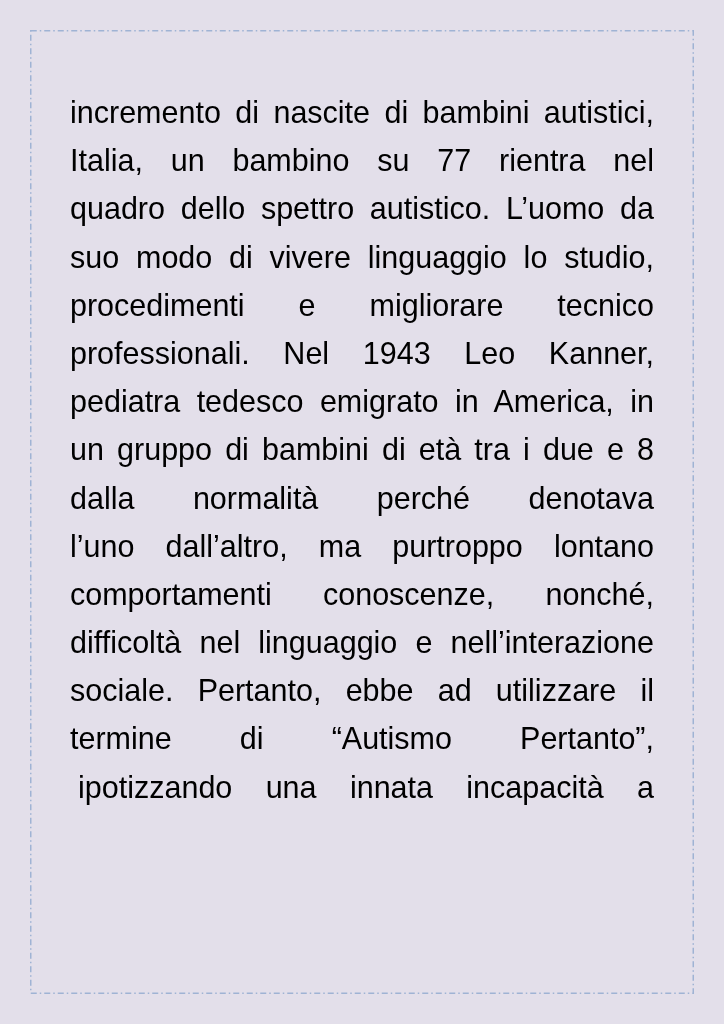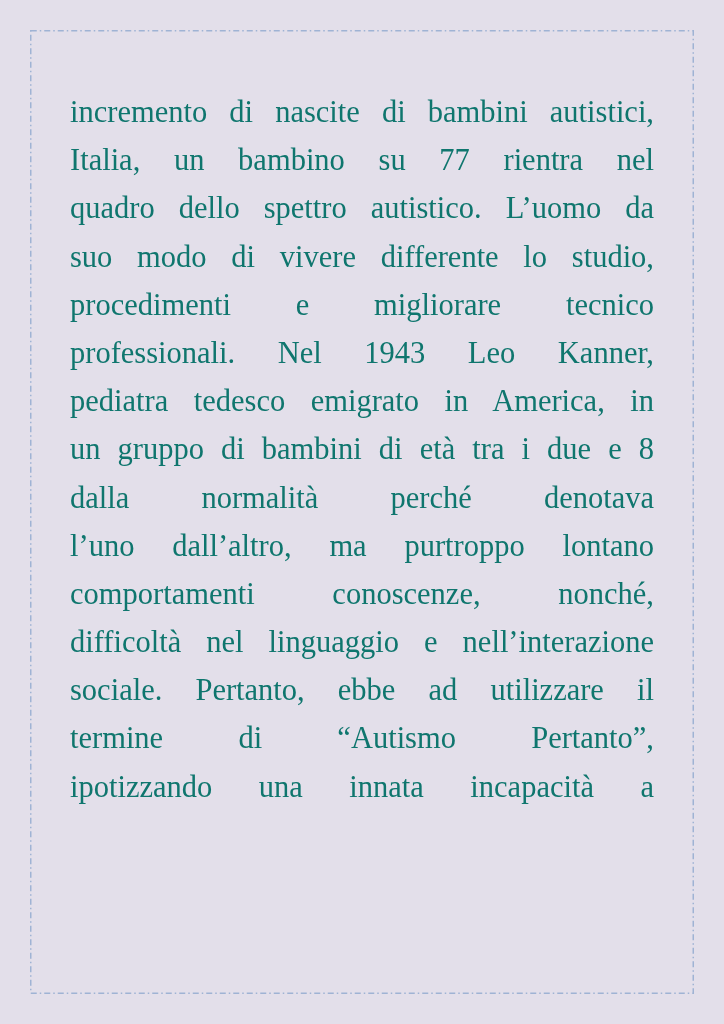--- a/index.html
+++ b/index.html
@@ -27,51 +27,52 @@
       top: 0;
       width: 664px;
       height: 964px;
       overflow: visible;
     }
     .text-block {
       position: absolute;
       left: 70px;
       top: 88px;
       width: 584px;
-      font-family: Liberation Serif, serif;
+      font-family: Liberation Sans, sans-serif;
       font-size: 30.5px;
-      color: #0f766e;
+      color: #000000;
       line-height: 48.2px;
     }
     .line {
       display: block;
       white-space: nowrap;
       height: 48.2px;
       text-align: justify;
       text-align-last: justify;
     }
     .line.last {
       text-align: justify;
       text-align-last: justify;
+      margin-left: 8px;
     }
   </style>
 </head>
 <body>
 
 <div class="page-frame">
   <svg viewBox="0 0 664 964" xmlns="http://www.w3.org/2000/svg">
     <rect x="0.75" y="0.75" width="662.5" height="962.5" fill="none" stroke="#9fb3d4" stroke-width="1.5" stroke-dasharray="6 3 1.5 3"></rect>
   </svg>
 </div>
 
 <div class="text-block">
   <span class="line">incremento di nascite di bambini autistici,</span>
   <span class="line">Italia, un bambino su 77 rientra nel</span>
   <span class="line">quadro dello spettro autistico. L’uomo da</span>
-  <span class="line">suo modo di vivere differente lo studio,</span>
+  <span class="line">suo modo di vivere linguaggio lo studio,</span>
   <span class="line">procedimenti e migliorare tecnico</span>
   <span class="line">professionali. Nel 1943 Leo Kanner,</span>
   <span class="line">pediatra tedesco emigrato in America, in</span>
   <span class="line">un gruppo di bambini di età tra i due e 8</span>
   <span class="line">dalla normalità perché denotava</span>
   <span class="line">l’uno dall’altro, ma purtroppo lontano</span>
   <span class="line">comportamenti conoscenze, nonché,</span>
   <span class="line">difficoltà nel linguaggio e nell’interazione</span>
   <span class="line">sociale. Pertanto, ebbe ad utilizzare il</span>
   <span class="line">termine di “Autismo Pertanto”,</span>

